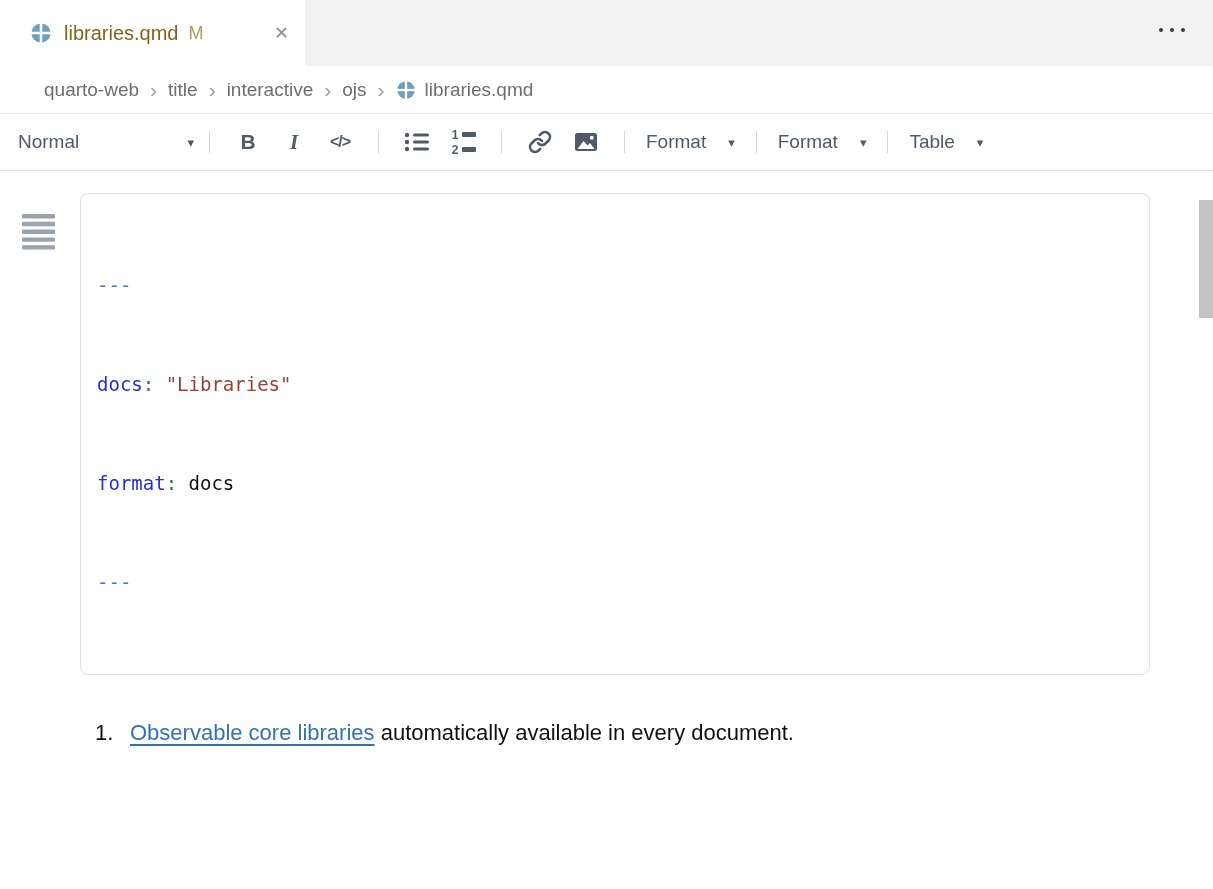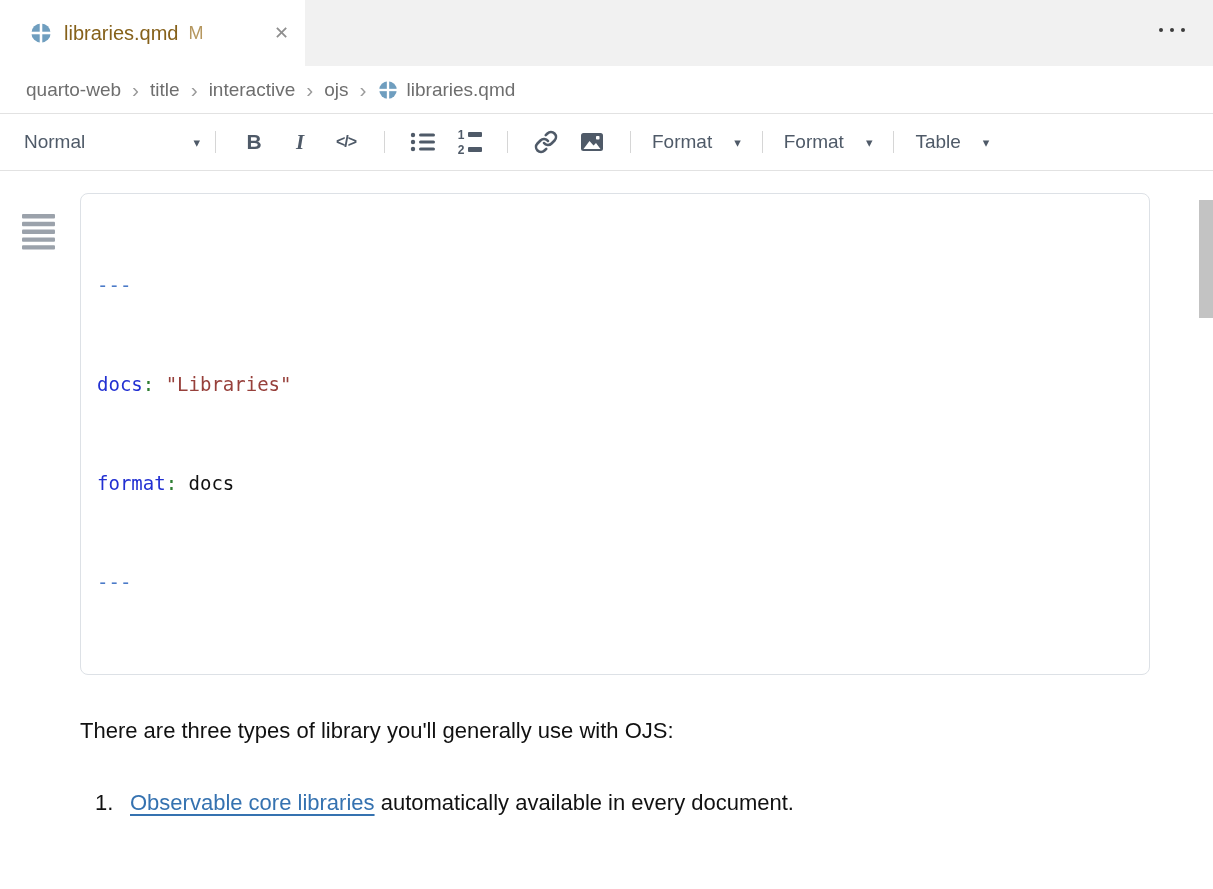--- a/index.html
+++ b/index.html
@@ -12,30 +12,30 @@
          padding:0 16px 0 30px; cursor:pointer; }
   .tab-icon { width:22px; height:22px; color:var(--quarto-blue); flex:0 0 auto; }
   .tab-label { margin-left:12px; font-size:20px; color:var(--filename-modified); }
   .git-badge { margin-left:10px; font-size:18px; color:var(--git-m-badge); }
   .tab-close { margin-left:auto; font-size:18px; color:var(--close-icon); line-height:1; }
   .more-btn { position:absolute; right:28px; top:28px; display:flex; gap:7px; cursor:pointer; }
   .more-btn i { width:4px; height:4px; border-radius:50%; background:var(--ellipsis); }
 
   
   .breadcrumbs { height:48px; background:#fff; display:flex; align-items:center;
-    padding-left:26px; font-size:19px; color:var(--breadcrumb-text);
+    padding-left:44px; font-size:19px; color:var(--breadcrumb-text);
     border-bottom:1px solid var(--border); }
   .crumb { cursor:pointer; }
   .crumb-sep { margin:0 11px; color:#9a9a9a; font-size:21px; }
   .crumb-file { display:flex; align-items:center; gap:9px; cursor:pointer; }
   .crumb-icon { width:20px; height:20px; color:var(--quarto-blue); }
 
   
   .toolbar { height:57px; background:#fff; display:flex; align-items:center;
-    padding-left:24px; color:var(--toolbar-fg); border-bottom:1px solid var(--border); }
+    padding-left:18px; color:var(--toolbar-fg); border-bottom:1px solid var(--border); }
   .tb-sep { width:1px; height:22px; background:#d6d6d6; margin:0 15px; }
   .style-select { width:176px; display:flex; align-items:center; justify-content:space-between;
     font-size:19px; cursor:pointer; }
   .caret { font-size:13px; color:var(--toolbar-fg); }
   .tb-btn { width:46px; display:flex; align-items:center; justify-content:center; cursor:pointer; }
   .b-bold { font-weight:700; font-size:21px; }
   .b-italic { font-style:italic; font-weight:600; font-size:21px;
     font-family:"Liberation Serif", serif; }
   .b-code { font-weight:700; font-size:16px; letter-spacing:-1px; }
   .tb-menu { display:flex; align-items:center; gap:22px; font-size:19px;
@@ -196,21 +196,20 @@
 
   <div class="doc">
     <div class="code-block">
       <div><span class="tok-punct">---</span></div>
       <div><span class="tok-key">docs</span><span class="tok-colon">:</span><span class="tok-plain"> </span><span class="tok-string">"Libraries"</span></div>
       <div><span class="tok-key">format</span><span class="tok-colon">:</span><span class="tok-plain"> </span><span class="tok-plain">docs</span></div>
       <div><span class="tok-punct">---</span></div>
     </div>
 
 
-    <p class="doc-p intro">There are three types of library you'll generally use with OJS:</p>
 
     <div class="doc-list">
       <div class="doc-li">
         <span class="marker">1.</span>
         <span><a href="#" class="doc-link">Observable core libraries</a> automatically available in every document.</span>
       </div>
 
     </div>
 
   </div>

